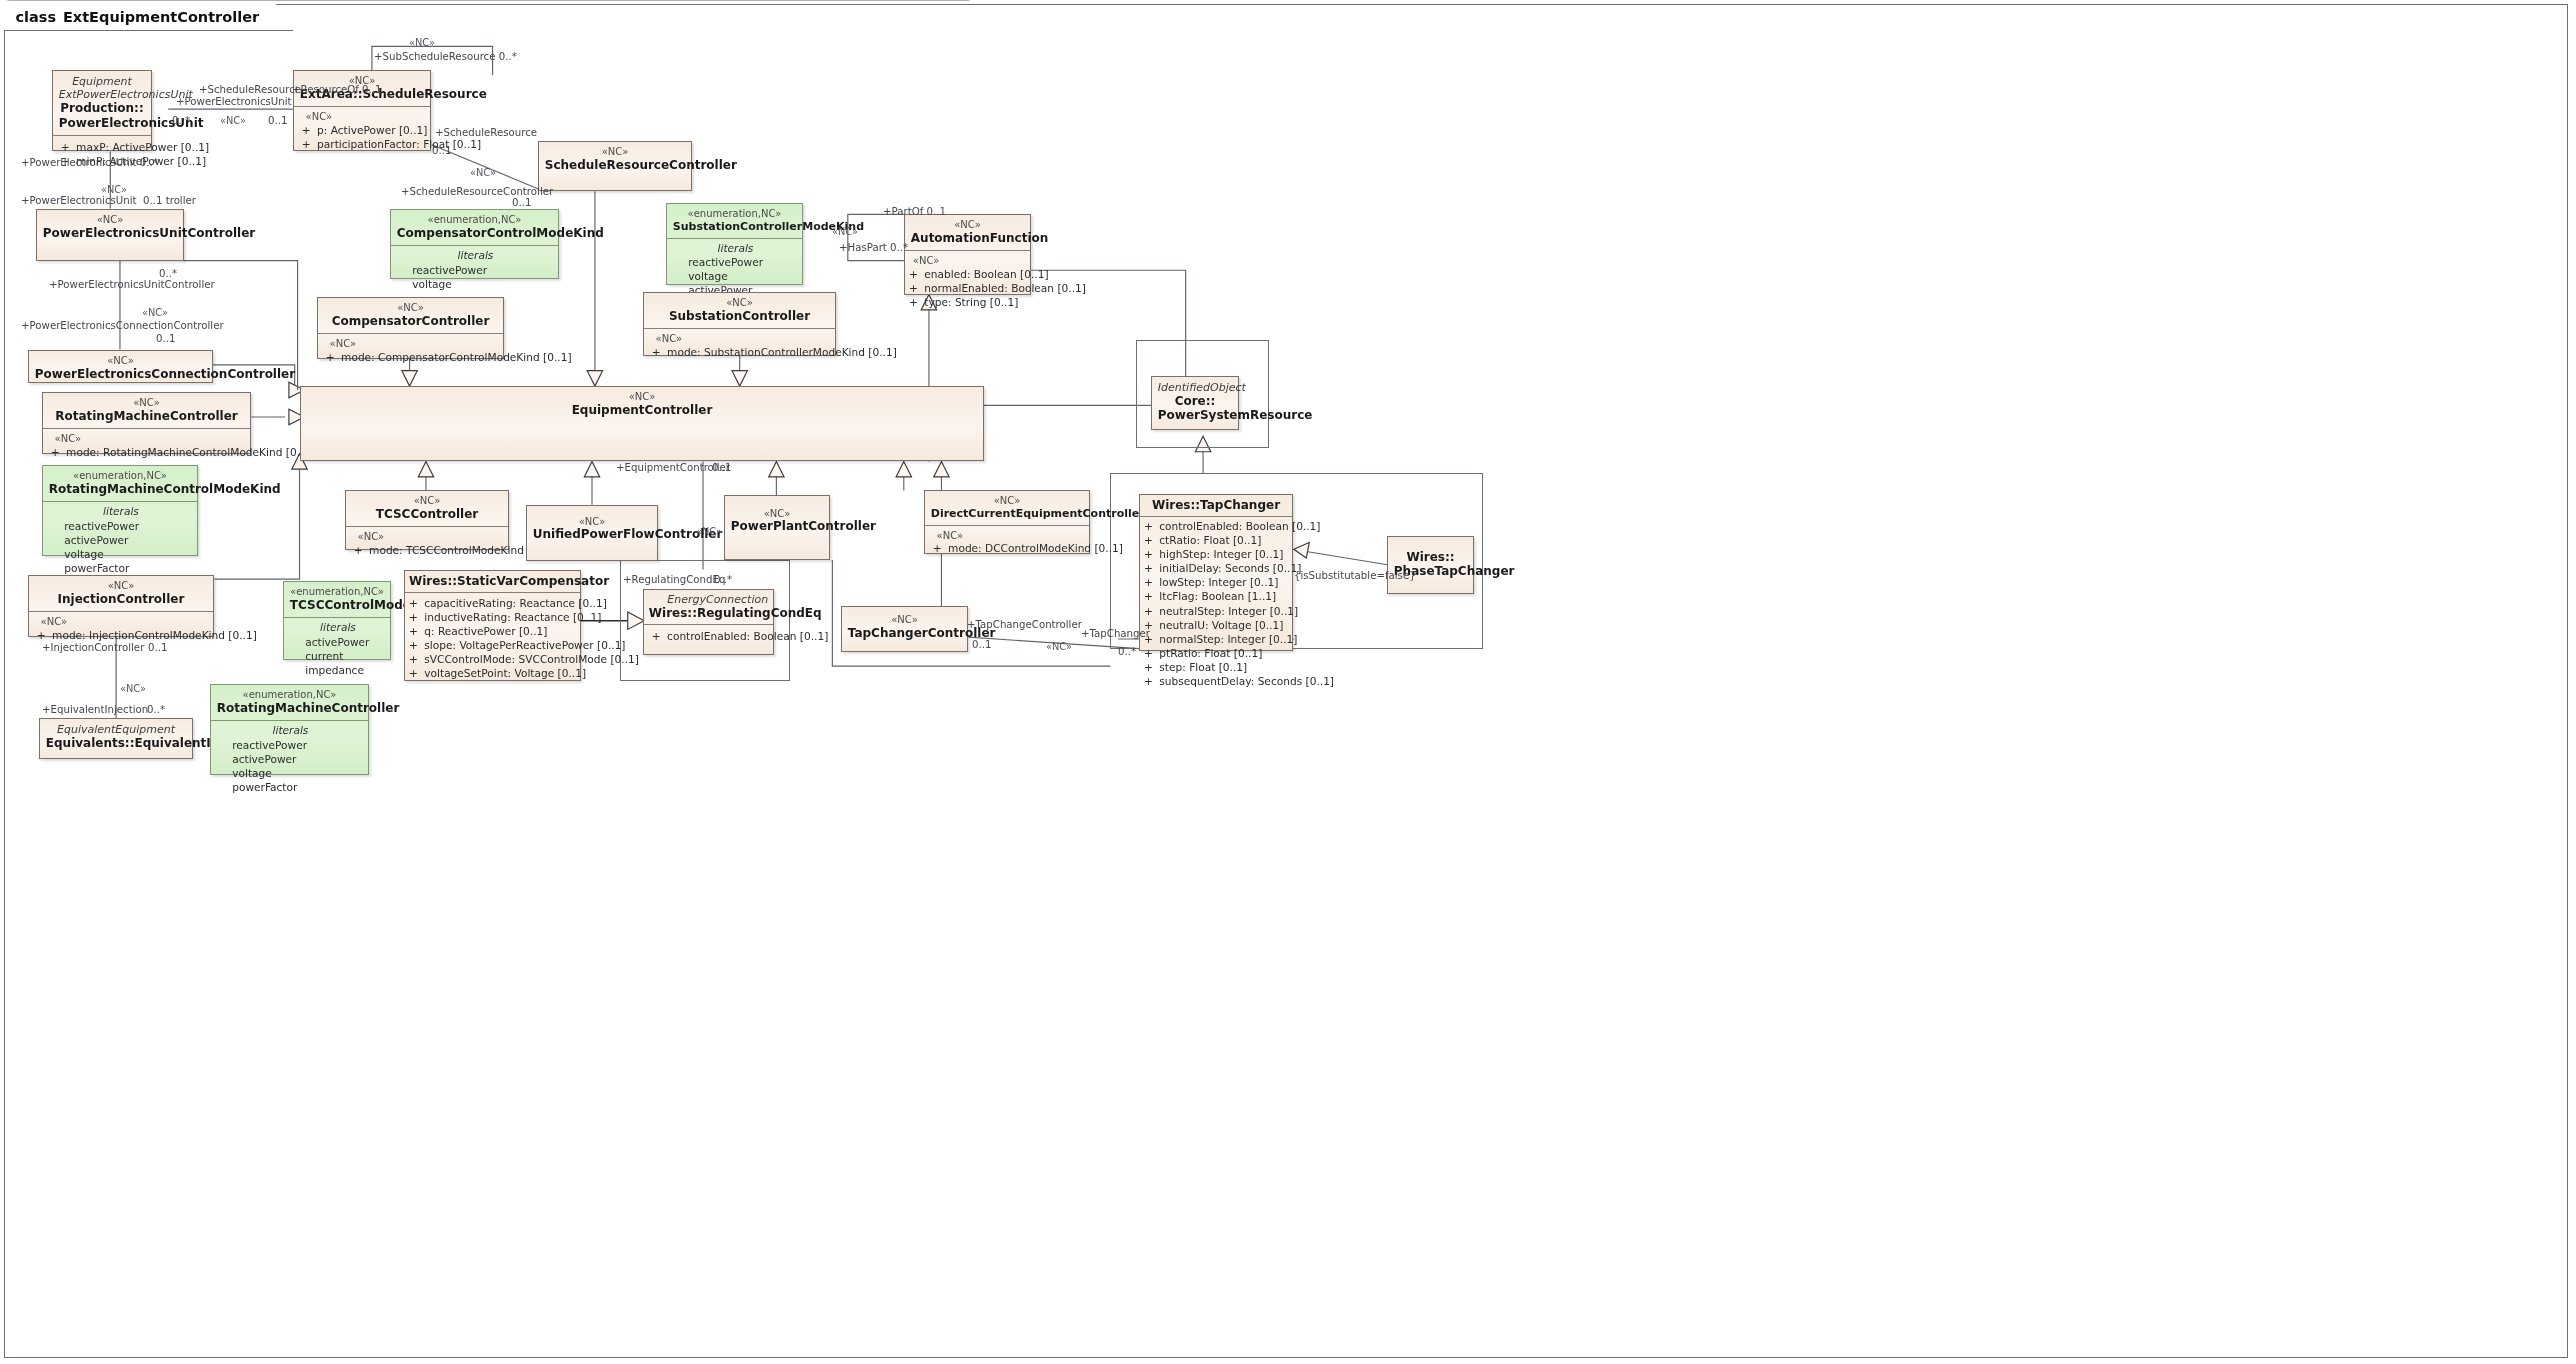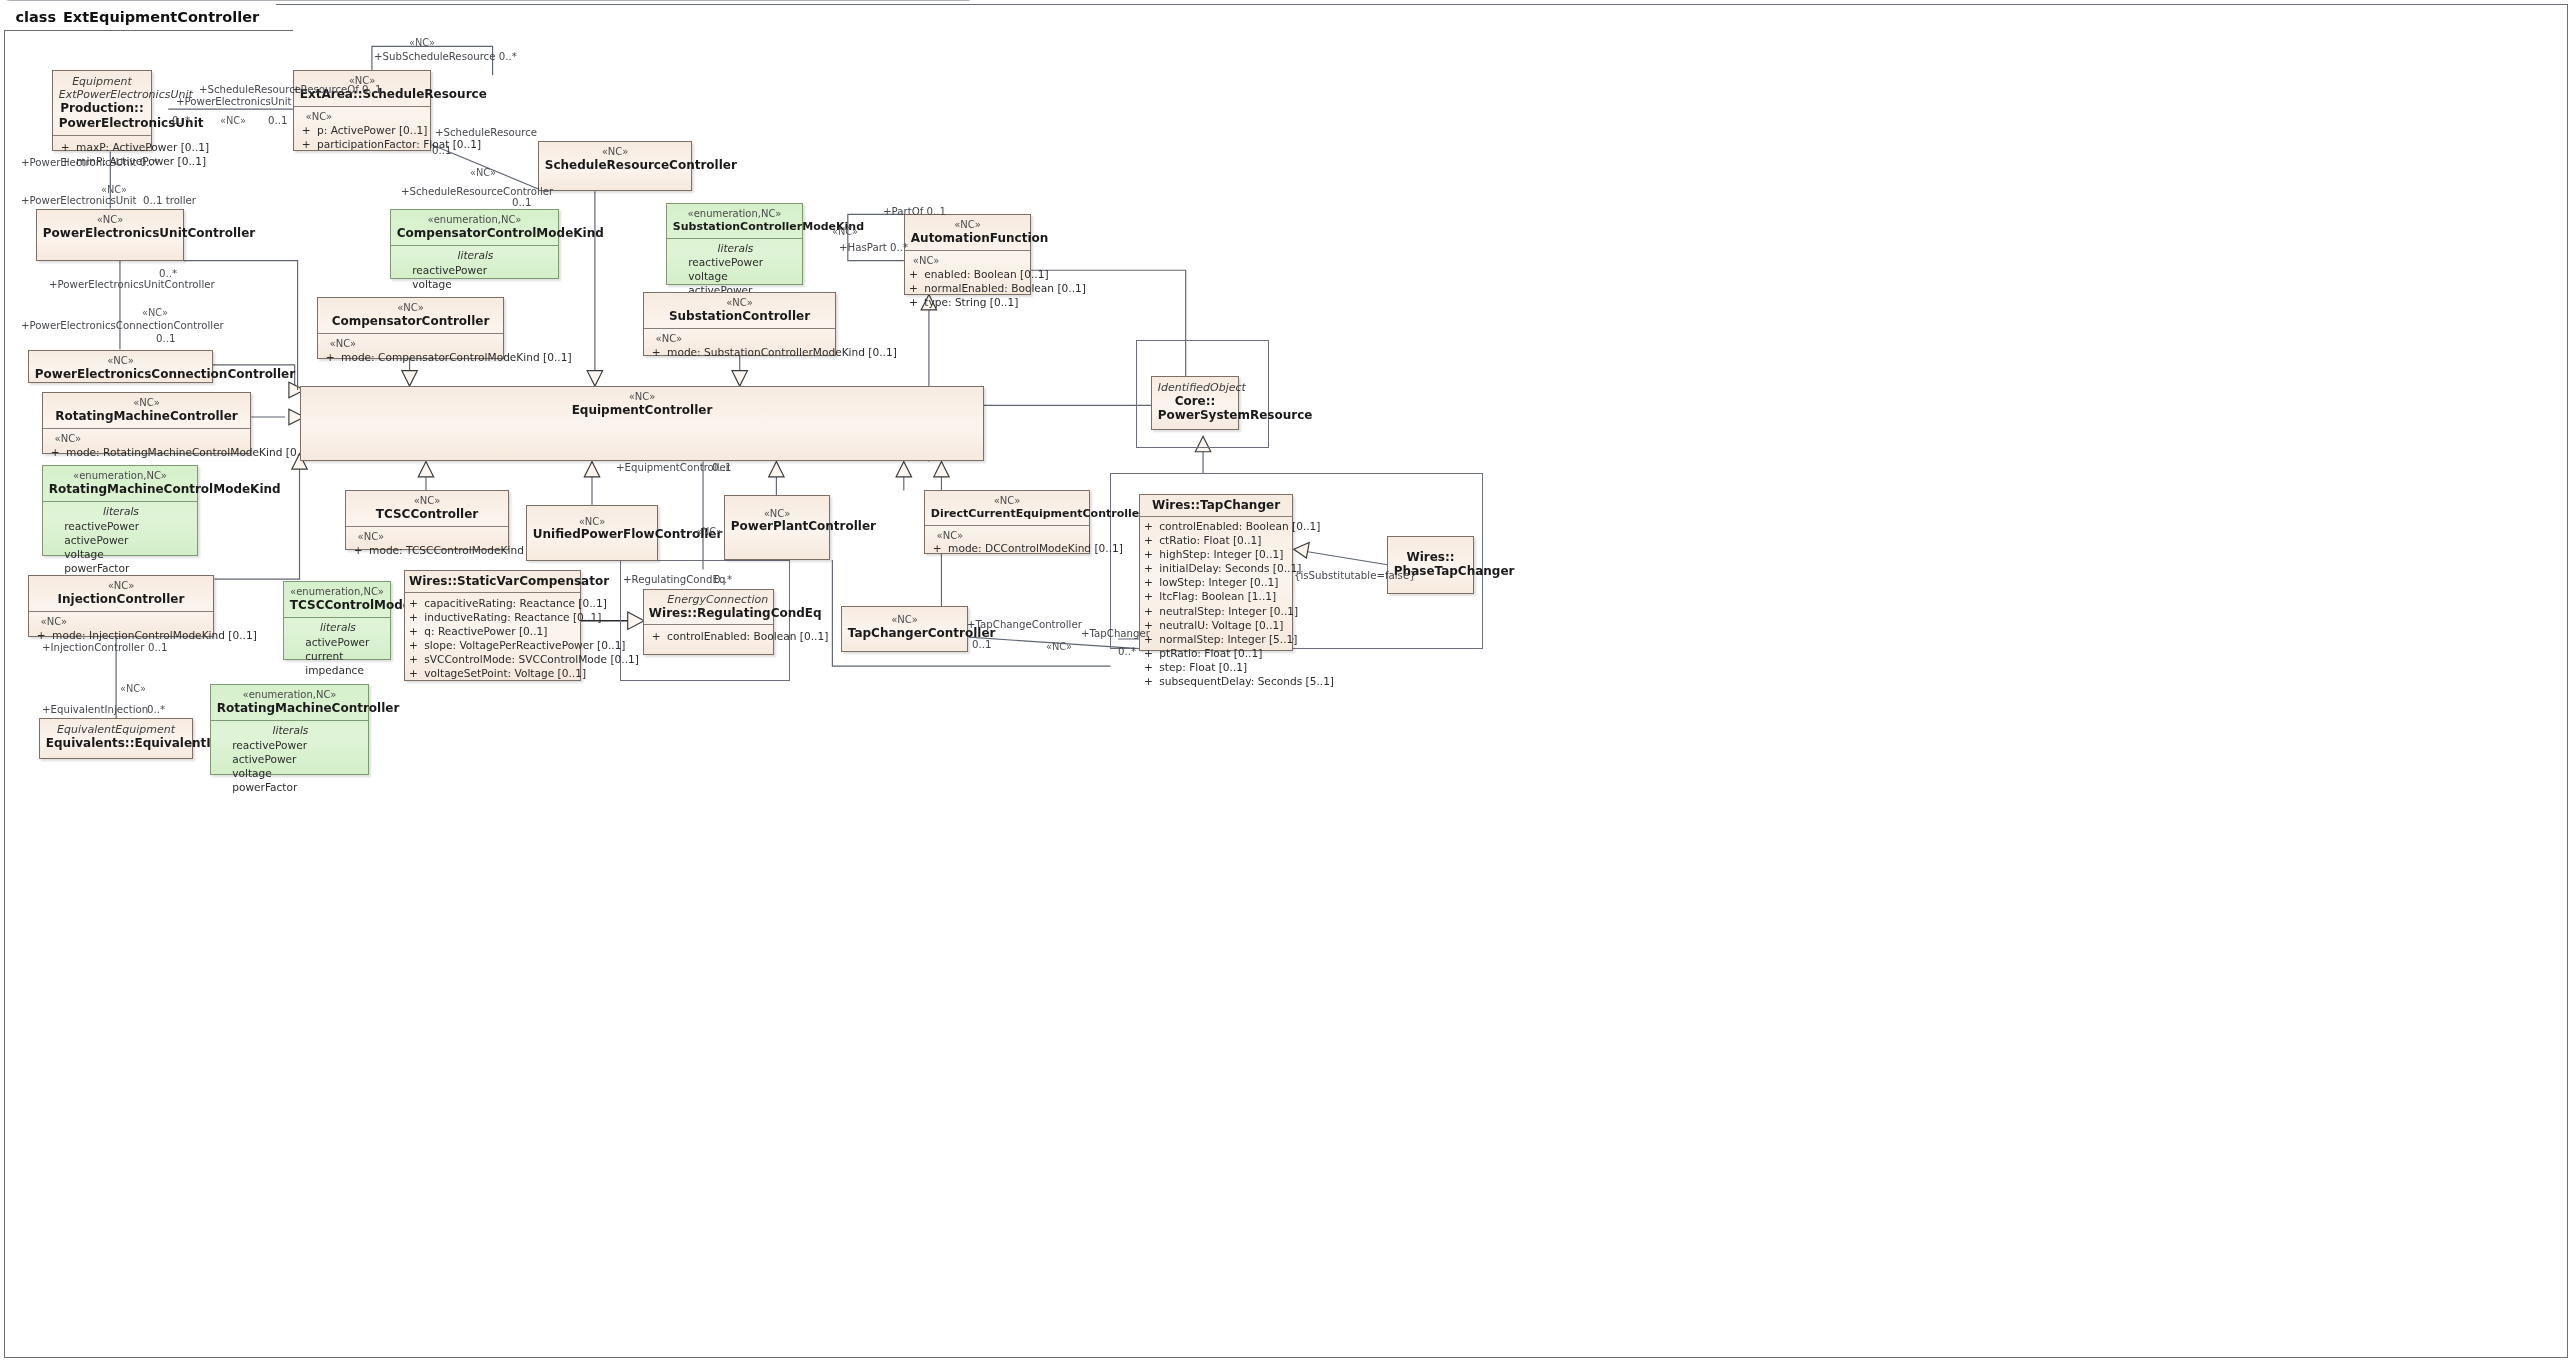--- a/index.html
+++ b/index.html
@@ -390,24 +390,24 @@
     <div class="sep"></div>
     <div class="body" style="padding:1.9px 2.9px 1.9px 3.9px;">
       <div class="attr"><span class="pm">+</span><span>controlEnabled: Boolean [0..1]</span></div>
       <div class="attr"><span class="pm">+</span><span>ctRatio: Float [0..1]</span></div>
       <div class="attr"><span class="pm">+</span><span>highStep: Integer [0..1]</span></div>
       <div class="attr"><span class="pm">+</span><span>initialDelay: Seconds [0..1]</span></div>
       <div class="attr"><span class="pm">+</span><span>lowStep: Integer [0..1]</span></div>
       <div class="attr"><span class="pm">+</span><span>ltcFlag: Boolean [1..1]</span></div>
       <div class="attr"><span class="pm">+</span><span>neutralStep: Integer [0..1]</span></div>
       <div class="attr"><span class="pm">+</span><span>neutralU: Voltage [0..1]</span></div>
-      <div class="attr"><span class="pm">+</span><span>normalStep: Integer [5..1]</span></div>
+      <div class="attr"><span class="pm">+</span><span>normalStep: Integer [0..1]</span></div>
       <div class="attr"><span class="pm">+</span><span>ptRatio: Float [0..1]</span></div>
       <div class="attr"><span class="pm">+</span><span>step: Float [0..1]</span></div>
-      <div class="attr"><span class="pm">+</span><span>subsequentDelay: Seconds [5..1]</span></div>
+      <div class="attr"><span class="pm">+</span><span>subsequentDelay: Seconds [0..1]</span></div>
     </div>
   </div>
 
   <div class="cls" style="left:1387px;top:536px;width:87px;height:58px;">
     <div class="hdr" style="padding-top:12.6px;">
       <div class="nm"><span>Wires::</span><br><span>PhaseTapChanger</span></div>
     </div>
   </div>
 
   <div class="cls" style="left:404px;top:570px;width:177px;height:111px;">

